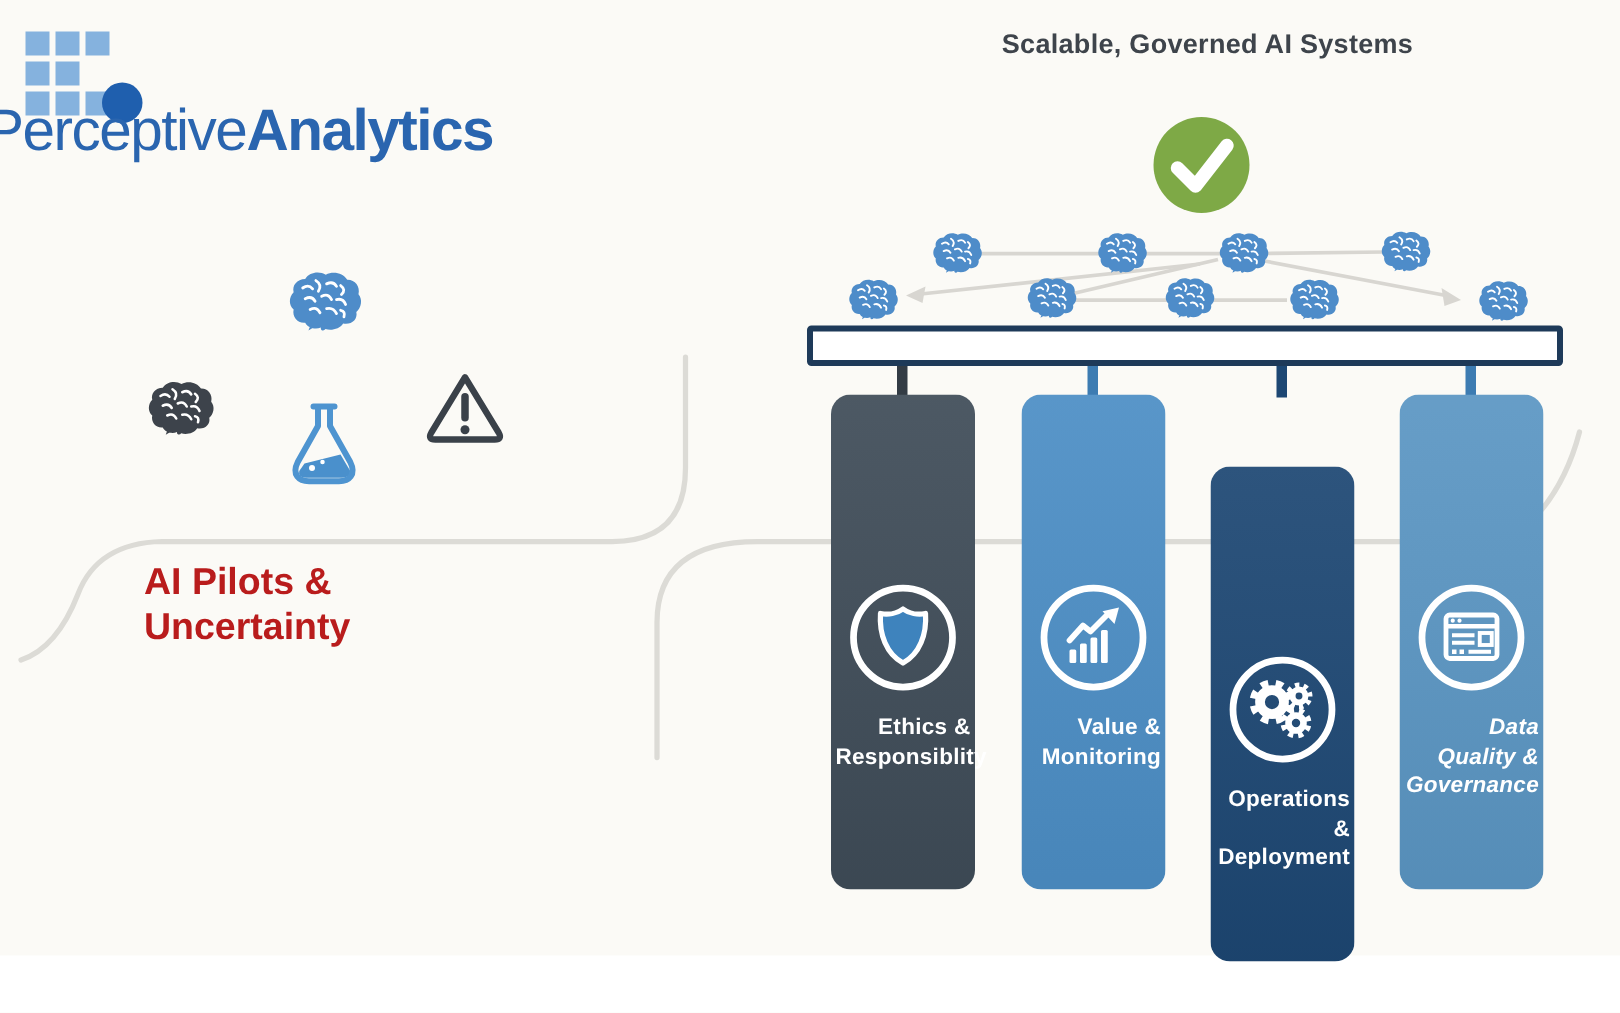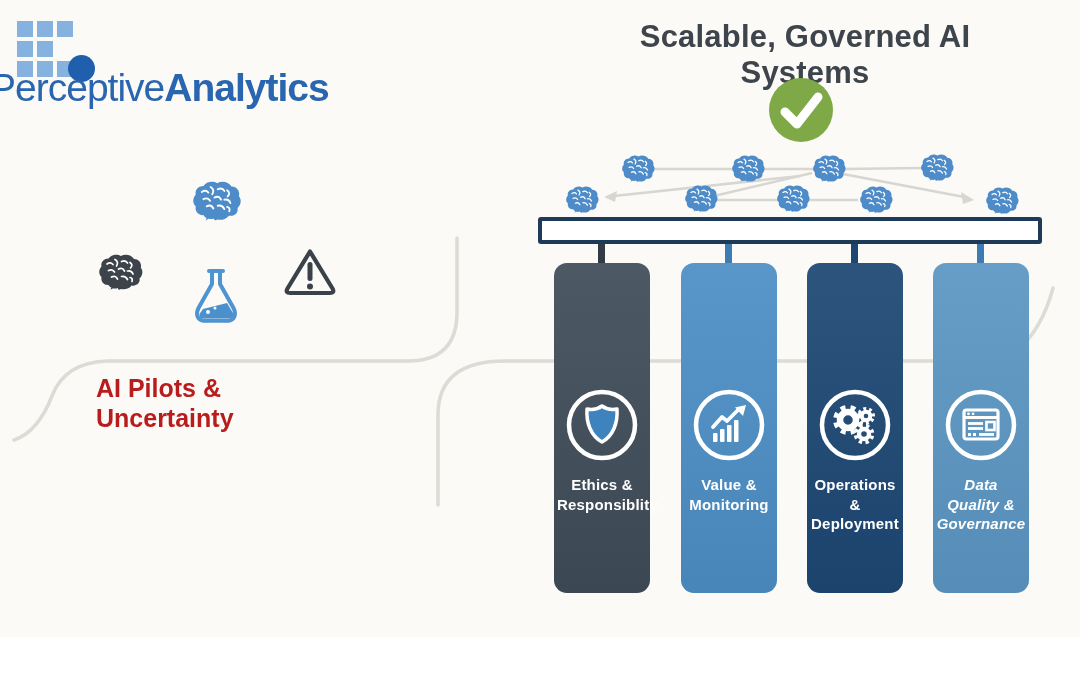--- a/index.html
+++ b/index.html
@@ -15,34 +15,34 @@
   .logo{position:absolute;left:0;top:0;width:300px;height:120px;padding-left:40px;}
   .logo-grid{position:absolute;left:17px;top:21px;width:58px;height:58px;}
   .logo-grid .sq{position:absolute;width:16px;height:16px;background:#85b2de;}
   .logo-dot{position:absolute;left:51px;top:34px;width:27px;height:27px;border-radius:50%;background:#1f5fae;}
   .logo-text{position:absolute;left:-10px;top:66px;white-space:nowrap;font-size:39px;color:#2a65af;letter-spacing:-1px;}
   .logo-text .reg{font-weight:400;}
   .logo-text .bold{font-weight:700;}
 
   
   .title{position:absolute;left:590px;top:19px;width:430px;text-align:center;
-    font-size:31px;font-weight:700;color:#3e444b;letter-spacing:.2px;}
+    font-size:18px;font-weight:700;color:#3e444b;letter-spacing:.2px;}
   .left-label{position:absolute;left:96px;top:374px;font-size:25px;font-weight:700;
     color:#b91c1c;line-height:1.18;white-space:pre-line;}
 
   
   .gov-bar{position:absolute;left:538px;top:217px;width:504px;height:27px;box-sizing:border-box;
     background:#fff;border:4px solid #1e3a59;border-radius:3px;z-index:3;}
   .conn{position:absolute;top:240px;width:7px;height:25px;z-index:2;}
 
   
   .pillar{position:absolute;top:263px;width:96px;height:330px;border-radius:13px;z-index:2;
     background-image:linear-gradient(180deg,rgba(255,255,255,.07),rgba(0,0,0,.06));}
   .pillar-icon{position:absolute;left:8px;top:122px;}
-  .pillar-label{position:absolute;left:3px;right:3px;top:212px;text-align:center;
+  .pillar-label{position:absolute;left:3px;right:3px;top:212px;text-align:right;
     color:#fff;font-size:15px;font-weight:700;line-height:1.3;letter-spacing:.2px;white-space:pre-line;}
 
   .bottom-band{position:absolute;left:0;top:637px;width:1080px;height:38px;background:#ffffff;}
 </style>
 </head>
 <body>
 
 <div class="stage">
 
   <svg class="layer" style="z-index:0" viewBox="0 0 1080 675">
@@ -156,21 +156,21 @@
         <rect x="38" y="40" width="4.5" height="17" rx="1"></rect>
         <rect x="45" y="35" width="4.5" height="22" rx="1"></rect>
       </g>
       <path d="M24 42 L33 32 L38 36 L49 25" fill="none" stroke="#ffffff" stroke-width="3.8" stroke-linecap="round" stroke-linejoin="round"></path>
       <path d="M46 22.5 L57 20 L54 31 Z" fill="#ffffff"></path>
     </svg>
     <div class="pillar-label">Value &amp;
 Monitoring</div>
   </div>
 
-  <div class="pillar" style="left: 807px; background-color: rgb(29, 71, 115);">
+  <div class="pillar" style="left: 807px; background-color: rgb(29, 71, 115); margin-top: 48px;">
     <svg class="pillar-icon" width="80" height="80" viewBox="0 0 80 80">
       <circle cx="40" cy="40" r="33" fill="none" stroke="#ffffff" stroke-width="4.5"></circle>
       <g fill="none" stroke="#ffffff">
         <circle cx="33" cy="35" r="8" stroke-width="6.5"></circle>
         <circle cx="33" cy="35" r="12.5" stroke-width="5" stroke-dasharray="4.9 4.9" transform="rotate(10 33 35)"></circle>
         <circle cx="51" cy="31" r="4.3" stroke-width="4"></circle>
         <circle cx="51" cy="31" r="7.3" stroke-width="3.4" stroke-dasharray="2.85 2.9" transform="rotate(22 51 31)"></circle>
         <circle cx="49" cy="49" r="5" stroke-width="4.4"></circle>
         <circle cx="49" cy="49" r="8.4" stroke-width="3.8" stroke-dasharray="3.3 3.3" transform="rotate(12 49 49)"></circle>
       </g>

